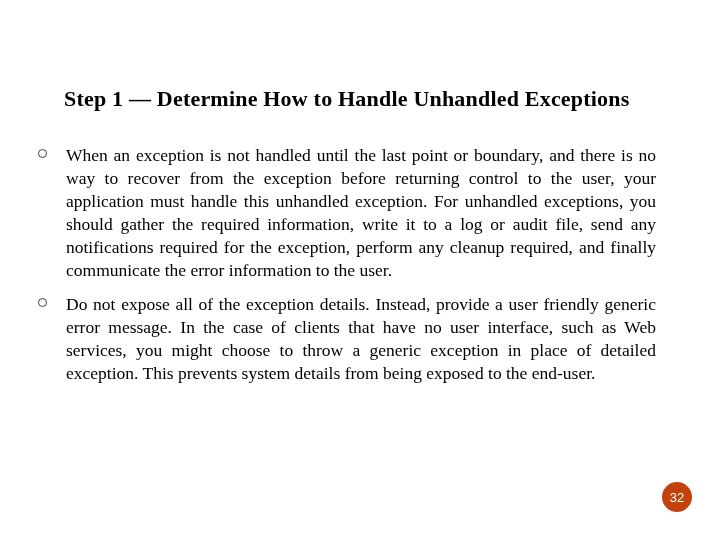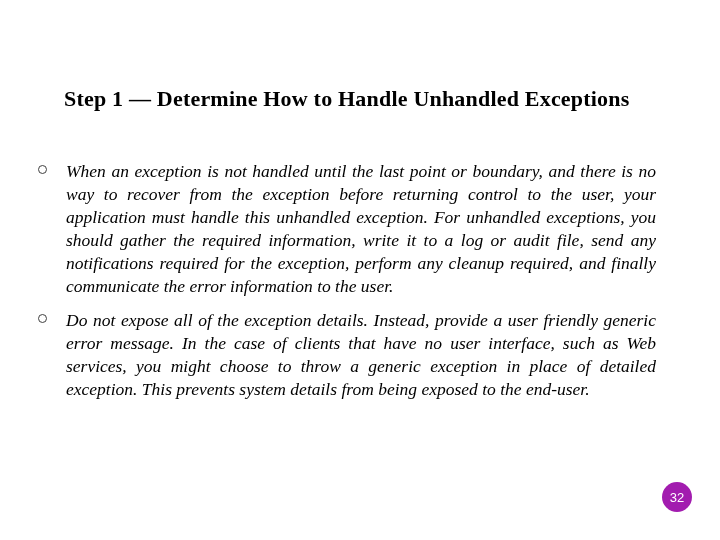--- a/index.html
+++ b/index.html
@@ -23,24 +23,23 @@
     position: absolute;
     top: 86px;
     left: 64px;
     right: 64px;
     font-size: 22px;
     font-weight: bold;
     letter-spacing: 0.2px;
   }
   .content {
     position: absolute;
-    top: 160px;
+    top: 144px;
     left: 34px;
     right: 64px;
-    font-style: italic;
   }
   ul.bullets {
     list-style: none;
     margin: 0;
     padding: 0;
   }
   ul.bullets > li {
     position: relative;
     padding-left: 32px;
     margin-bottom: 10px;
@@ -60,21 +59,21 @@
     box-sizing: border-box;
     background: transparent;
   }
   .page-badge {
     position: absolute;
     right: 28px;
     bottom: 28px;
     width: 30px;
     height: 30px;
     border-radius: 50%;
-    background: #a21caf;
+    background: #c2410c;
     color: #ffffff;
     font-family: Arial, Helvetica, sans-serif;
     font-size: 13px;
     display: flex;
     align-items: center;
     justify-content: center;
   }
 </style>
 </head>
 <body>

